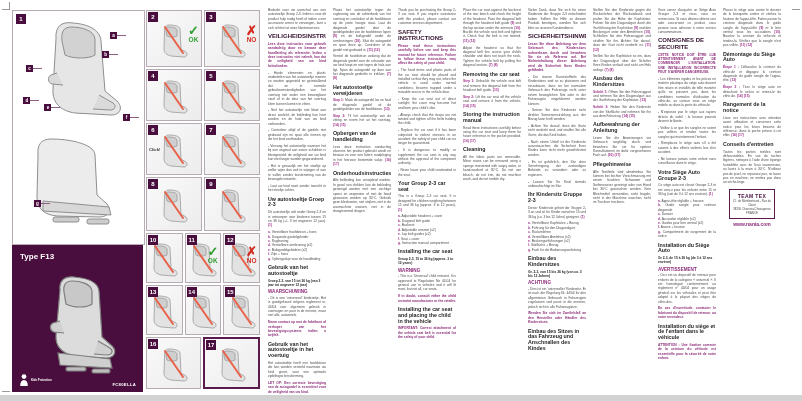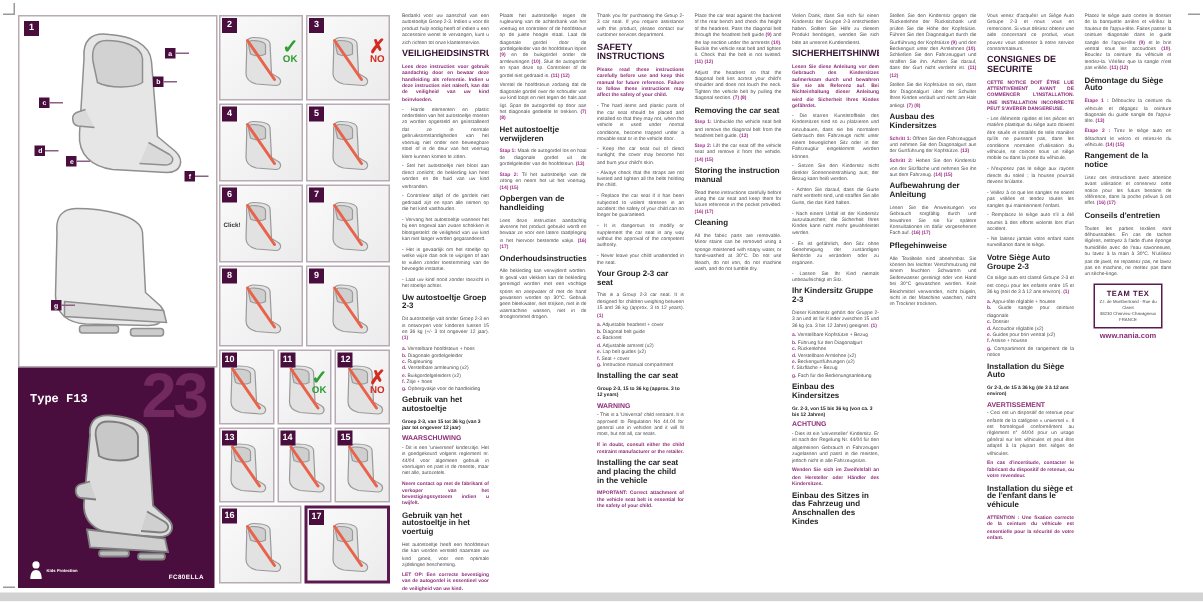--- a/index.html
+++ b/index.html
@@ -10,21 +10,21 @@
   
   #panel1{position:absolute;left:12px;top:10px;width:131px;height:233px;background:#fff;
           border:1px solid #b7abb4;}
   .numbadge{position:absolute;width:10px;height:10px;background:#4a0e3e;color:#fff;
             font-size:6px;font-weight:bold;display:flex;align-items:center;justify-content:center;}
   .callout{position:absolute;width:7px;height:7px;background:#4a0e3e;color:#fff;font-size:4.6px;
            font-weight:bold;display:flex;align-items:center;justify-content:center;}
   .callout:after{content:"";position:absolute;left:7px;top:3px;width:9px;height:1px;background:#8d5f83;}
   
   #typepanel{position:absolute;left:12px;top:245px;width:131px;height:147px;background:#4a0e3e;}
-  #typelabel{position:absolute;left:8px;top:17px;color:#fff;font-size:8px;font-weight:bold;font-family:Liberation Mono, monospace;}
+  #typelabel{position:absolute;left:8px;top:7px;color:#fff;font-size:8px;font-weight:bold;}
   #bignum{position:absolute;right:6px;top:-2px;color:#71295f;font-size:42px;font-weight:800;
           letter-spacing:-2px;line-height:1;}
   #prodcode{position:absolute;right:7px;bottom:5px;color:#fff;font-size:4.2px;font-weight:bold;letter-spacing:.3px;}
   #brandlogo{position:absolute;left:7px;bottom:5px;display:flex;align-items:center;gap:2px;}
   #brandlogo .logotext{color:#fff;font-size:2.8px;line-height:1.15;font-weight:bold;}
   
   #strip{position:absolute;left:146px;top:10px;width:114px;}
   .striprow{display:flex;gap:2px;margin-bottom:2px;}
   .spanel{position:relative;background:linear-gradient(135deg,#fafafa 0%,#ececec 100%);
           border:1px solid #b7abb4;flex:1;overflow:hidden;}
@@ -88,21 +88,20 @@
         <div class="callout" style="left: 13.1px; top: 53.59px;">c</div>
         <div class="callout" style="left: 10.48px; top: 86.21px;">d</div>
         <div class="callout" style="left: 31.44px; top: 93.2px;">e</div>
         <div class="callout" style="left: 110.04px; top: 102.52px;">f</div>
         <div class="callout" style="left: 20.96px; top: 188.73px;">g</div>
       </div>
   </div>
 
   <div id="typepanel">
     <div id="typelabel">Type F13</div>
-    <div id="bignum">23</div>
     <svg style="position:absolute;left:24px;top:28px;" width="86" height="104" viewBox="0 0 86 104">
       <g stroke="#7e7e7e" stroke-width="1.2" fill="#dcdcdc">
         <path d="M38 4 C28 3 23 8 24 17 L20 62 C19 74 27 81 39 83 L70 85 C79 85 81 78 76 73 L66 64 L63 18 C62 8 50 5 38 4 Z"></path>
         <path d="M36 8 C29 8 27 13 28 19 L30 31 C37 35 51 35 56 31 L56 18 C55 11 45 8 36 8 Z" fill="#c8c8c8"></path>
         <path d="M24 48 L17 50 C13 52 14 58 18 59 L28 60" fill="#d0d0d0"></path>
         <path d="M62 68 L74 75 C78 78 76 82 71 82 L58 81" fill="#d0d0d0"></path>
         <path d="M22 80 L74 86 L76 95 L24 92 Z" fill="#cfcfcf"></path>
         <rect x="30" y="94" width="20" height="4" rx="2" fill="#bdbdbd"></rect>
         <rect x="56" y="96" width="18" height="4" rx="2" fill="#bdbdbd"></rect>
       </g>

